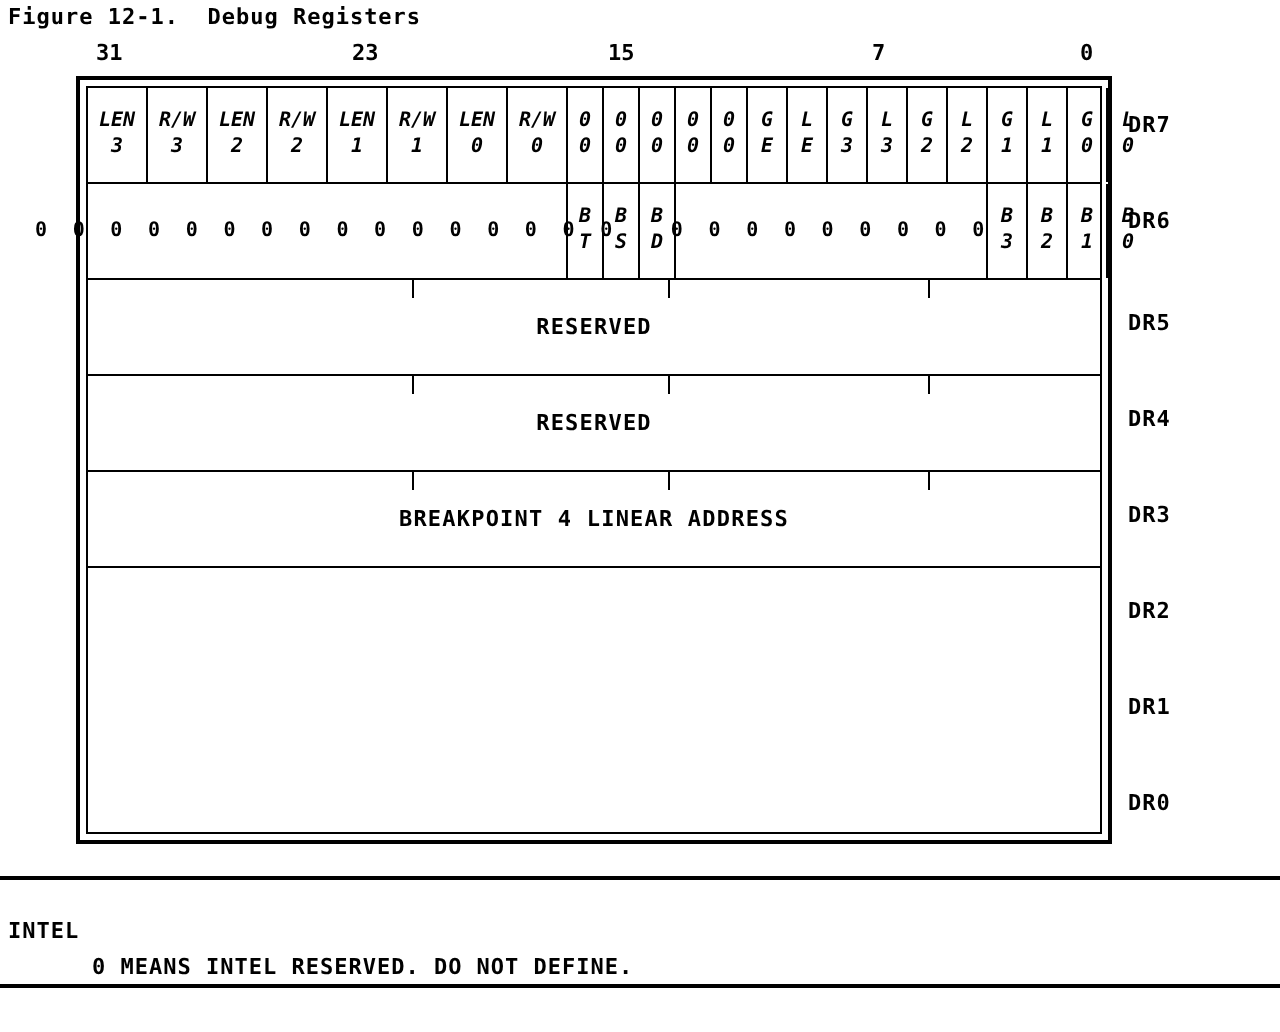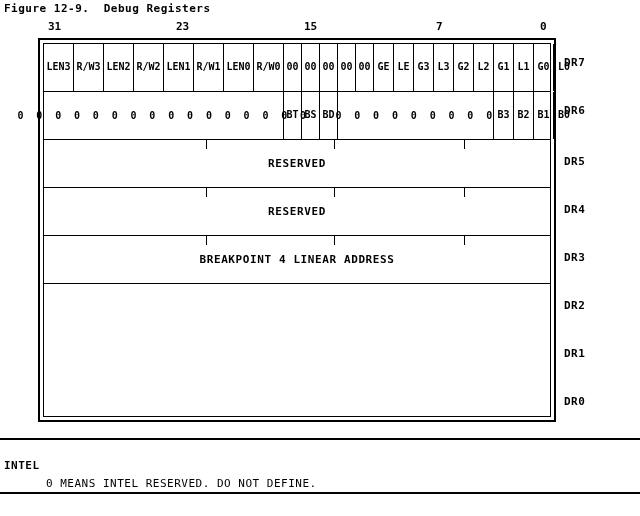--- a/index.html
+++ b/index.html
@@ -74,27 +74,28 @@
   .reg-row.last { border-bottom: none; }
 
   
   .cell {
     position: absolute;
     top: 0;
     bottom: 0;
     box-sizing: border-box;
     border-right: 1px solid #000;
     display: flex;
-    flex-direction: row;
+    flex-direction: column;
     align-items: center;
     justify-content: center;
     font-size: 10px;
     font-weight: bold;
     line-height: 1.25;
     white-space: pre;
+    font-style: italic;
   }
   .cell.nolinenoborder { border-right: none; }
   .cell .c-top, .cell .c-bot {
     display: block;
     text-align: center;
   }
 
   
   .zrun {
     position: absolute;
@@ -163,29 +164,29 @@
     font-size: 11px;
     font-weight: bold;
     letter-spacing: 0.5px;
     white-space: pre;
   }
   #note-text {
     position: absolute;
     left: 46px;
     top: 37px;
     font-size: 11px;
-    font-weight: normal;
+    font-weight: bold;
     letter-spacing: 0.5px;
     white-space: pre;
   }
 </style>
 </head>
 <body>
 
-<div id="figure-title">Figure 12-9.  Debug Registers</div>
+<div id="figure-title">Figure 12-1.  Debug Registers</div>
 
 <div id="bit-ruler">
   <span class="tick-label" style="left:8px">31</span>
   <span class="tick-label" style="left:136px">23</span>
   <span class="tick-label" style="left:264px">15</span>
   <span class="tick-label" style="left:396px">7</span>
   <span class="tick-label" style="left:500px">0</span>
 </div>
 
 <div id="register-diagram">

